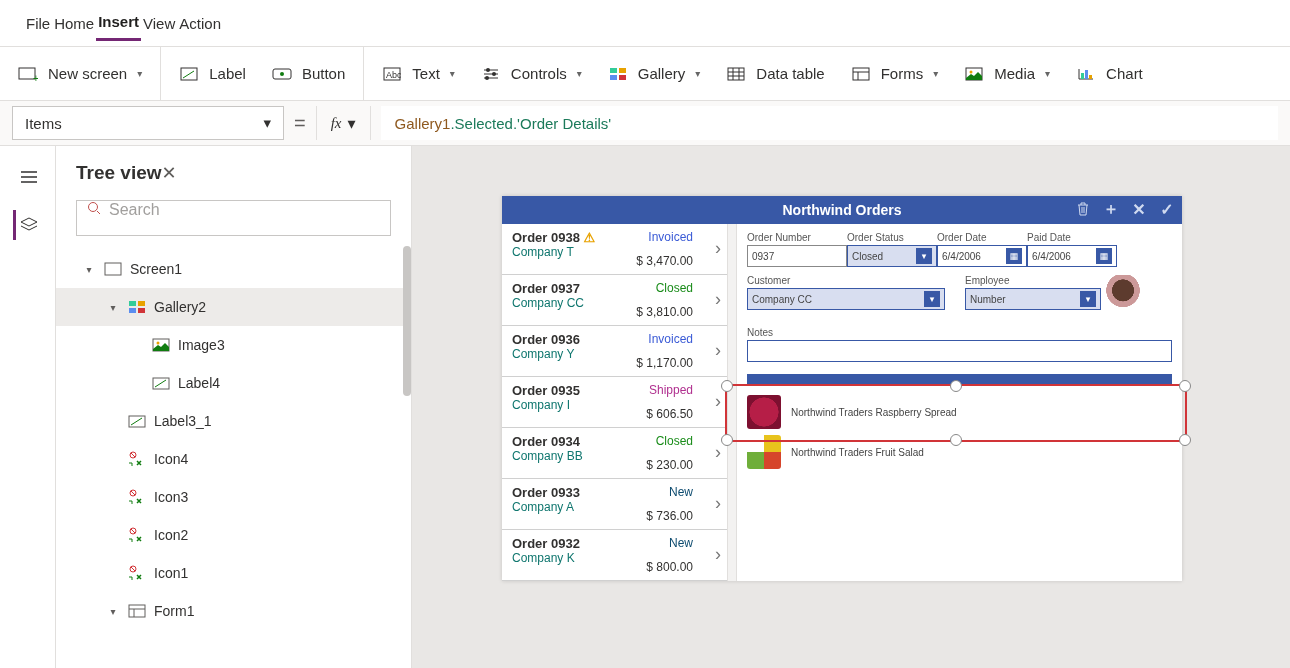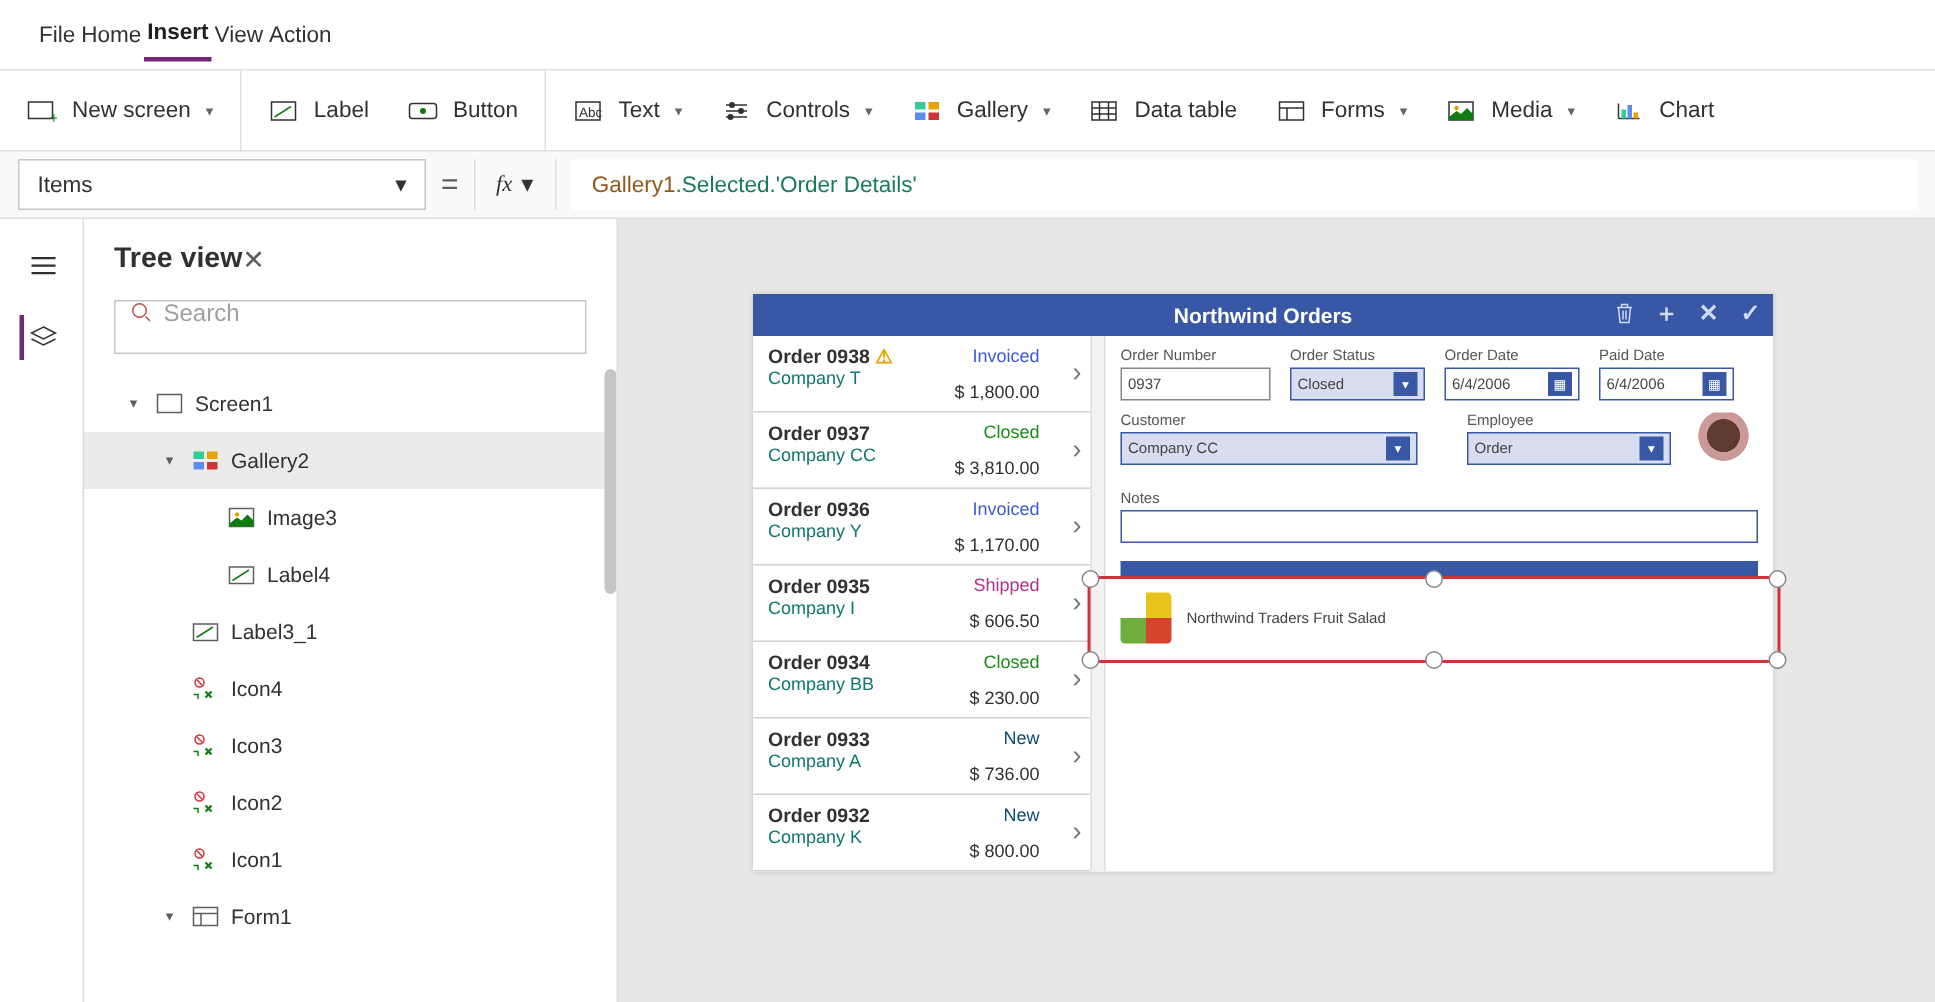--- a/index.html
+++ b/index.html
@@ -52,21 +52,21 @@
 .order{height:51px;border-bottom:1px solid #d0d0d0;padding:6px 10px;position:relative;cursor:pointer}
 .order .title{font-size:13px;font-weight:600}
 .order .sub{font-size:12px;color:#0f766e}
 .order .status{position:absolute;right:34px;top:6px;font-size:12px}
 .order .amt{position:absolute;right:34px;bottom:6px;font-size:12px}
 .order .arrow{position:absolute;right:6px;top:14px;font-size:18px;color:#777}
 .st-invoiced{color:#3b5bd6}.st-closed{color:#1a8c1a}.st-shipped{color:#b0308f}.st-new{color:#0c4a6e}
 .warn{color:#e8a200;font-size:13px}
 .scroll-v{width:10px;background:#f3f2f1;border-left:1px solid #e1dfdd;border-right:1px solid #e1dfdd}
 .detail-col{flex:1;padding:8px 10px;display:flex;flex-direction:column;gap:8px;font-size:10px;color:#444;position:relative}
-.drow{display:flex;gap:13px}
+.drow{display:flex;gap:0}
 .fld{display:flex;flex-direction:column;gap:2px}
 .fld label{font-size:10px;color:#555}
 .fld .inp{height:22px;border:1px solid #3858a6;background:#fff;display:flex;align-items:center;padding:0 4px;font-size:10px}
 .fld .inp.sel{background:#d8def0}
 .inp .dd{margin-left:auto;width:16px;height:16px;background:#3858a6;color:#fff;display:flex;align-items:center;justify-content:center;font-size:9px}
 .inp .cal{margin-left:auto;width:16px;height:16px;background:#3858a6;color:#fff;display:flex;align-items:center;justify-content:center;font-size:9px}
 .plain{border:1px solid #888 !important;background:#fff !important}
 .avatar{width:44px;height:44px;border-radius:2px;background:radial-gradient(circle at 50% 35%, #5d3b2e 30%, #c99 31% 46%, #fff 47%);overflow:hidden}
 .notes{height:22px;border:1px solid #3858a6;width:100%}
 .det-sep{height:10px;background:#3858a6;margin-top:4px}
@@ -387,21 +387,21 @@
           <span>✕</span>
           <span>✓</span>
         </div>
       </div>
       <div class="app-body">
         <div class="orders-col" id="orders">
             <div class="order">
               <div class="title">Order 0938 <span class="warn">⚠</span></div>
               <div class="sub">Company T</div>
               <div class="status st-invoiced">Invoiced</div>
-              <div class="amt">$ 1,800.00</div>
+              <div class="amt">$ 3,470.00</div>
               <div class="arrow">›</div>
             </div>
             <div class="order">
               <div class="title">Order 0937</div>
               <div class="sub">Company CC</div>
               <div class="status st-closed">Closed</div>
               <div class="amt">$ 3,810.00</div>
               <div class="arrow">›</div>
             </div>
             <div class="order">
@@ -475,33 +475,37 @@
             <div class="fld" style="width:198px">
               <label>Customer</label>
               <div class="inp sel">
                   <span>Company CC</span>
                   <span class="dd">▾</span>
                 </div>
             </div>
             <div class="fld" style="width:136px;margin-left:20px">
               <label>Employee</label>
               <div class="inp sel">
-                  <span>Order</span>
+                  <span>Number</span>
                   <span class="dd">▾</span>
                 </div>
             </div>
             <div class="avatar"></div>
           </div>
           <div class="fld" style="width:100%">
             <label>Notes</label>
             <div class="notes"></div>
           </div>
           <div class="det-sep"></div>
           <div id="detail-items">
               <div class="det-item">
+                <div class="thumb ras"></div>
+                <span style="font-size:10px">Northwind Traders Raspberry Spread</span>
+              </div>
+              <div class="det-item">
                 <div class="thumb fruit"></div>
                 <span style="font-size:10px">Northwind Traders Fruit Salad</span>
               </div>
             </div>
 
           <div class="sel-box" style="left:-12px;top:160px;width:462px;height:58px">
             <div class="handle" style="left:-6px;top:-6px"></div>
             <div class="handle" style="left:50%;top:-6px;margin-left:-6px"></div>
             <div class="handle" style="right:-6px;top:-6px"></div>
             <div class="handle" style="left:-6px;bottom:-6px"></div>

